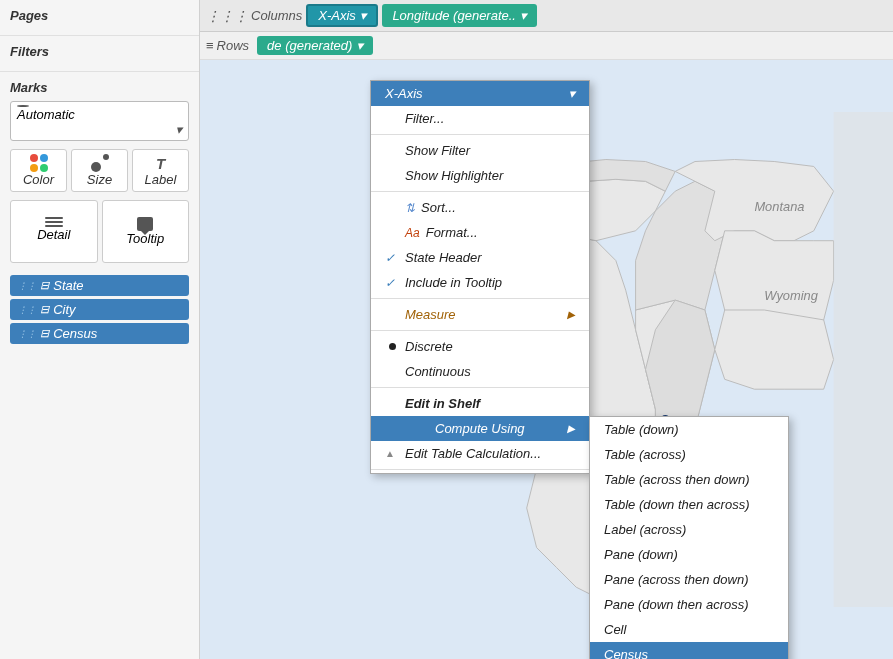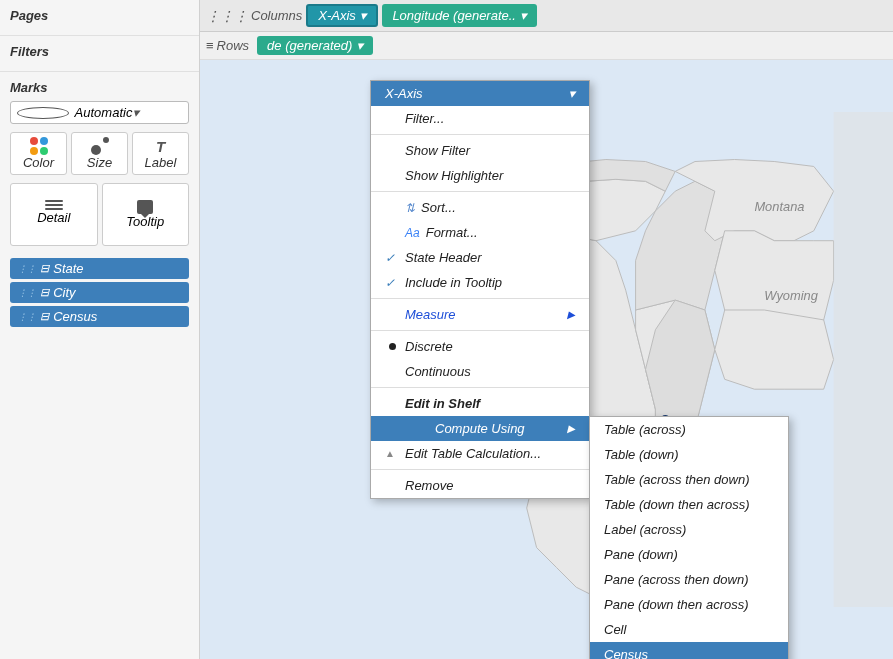--- a/index.html
+++ b/index.html
@@ -8,21 +8,21 @@
     
     .app-container { display: flex; width: 893px; height: 659px; font-style: italic; }
 
     
     .sidebar { width: 200px; background: #f5f5f5; border-right: 1px solid #d0d0d0; display: flex; flex-direction: column; }
     .sidebar-section { padding: 8px 10px; border-bottom: 1px solid #e0e0e0; }
     .sidebar-section-title { font-weight: bold; color: #333; font-size: 13px; margin-bottom: 4px; }
 
     .marks-section { padding: 8px 10px; }
     .marks-title { font-weight: bold; color: #333; margin-bottom: 6px; }
-    .marks-dropdown { display: flex; align-items: center; background: white; border: 1px solid #bbb; border-radius: 3px; padding: 3px 6px; margin-bottom: 8px; cursor: pointer; }
+    .marks-dropdown { display: flex; align-items: flex-start; background: white; border: 1px solid #bbb; border-radius: 3px; padding: 3px 6px; margin-bottom: 8px; cursor: pointer; flex-direction: column; }
     .marks-dropdown span { flex: 1; }
     .marks-dropdown .circle-icon { width: 12px; height: 12px; border-radius: 50%; border: 1.5px solid #555; margin-right: 6px; }
 
     .marks-grid { display: grid; grid-template-columns: 1fr 1fr 1fr; gap: 4px; margin-bottom: 8px; }
     .marks-btn { display: flex; flex-direction: column; align-items: center; justify-content: center; background: white; border: 1px solid #ccc; border-radius: 3px; padding: 4px 2px; cursor: pointer; font-size: 11px; color: #333; }
 
     .marks-btn2 { display: grid; grid-template-columns: 1fr 1fr; gap: 4px; margin-bottom: 8px; }
     .detail-btn { display: flex; flex-direction: column; align-items: center; background: white; border: 1px solid #ccc; border-radius: 3px; padding: 16px; cursor: pointer; font-size: 11px; }
 
     .field-list { display: flex; flex-direction: column; gap: 3px; padding: 4px 0; }
@@ -42,21 +42,21 @@
     .y-axis-label { position: absolute; left: 10px; top: 50%; transform: translateY(-50%) rotate(-90deg); color: #555; font-size: 12px; white-space: nowrap; }
     .zero-label { position: absolute; left: 20px; top: 50%; color: #555; font-size: 12px; }
 
     
     .map-bg { position: absolute; inset: 0; }
 
     
     .context-menu { position: absolute; top: 30px; left: 180px; background: white; border: 1px solid #aaa; box-shadow: 3px 3px 8px rgba(0,0,0,0.25); min-width: 220px; z-index: 100; }
     .menu-item { padding: 5px 14px; cursor: pointer; color: #222; display: flex; align-items: center; gap: 6px; white-space: nowrap; }
     .menu-item.highlighted { background: #3d7fba; color: white; padding-left: 44px; }
-    .menu-item.disabled { color: #1d4ed8; cursor: default; justify-content: space-between; }
+    .menu-item.disabled { color: #a16207; cursor: default; justify-content: space-between; }
     .menu-item.bold { font-weight: bold; align-items: flex-end; }
     .menu-item .check { color: #3d7fba; font-size: 12px; width: 14px; }
     .menu-item .bullet { width: 14px; display: flex; align-items: center; justify-content: center; }
     .menu-item .bullet-dot { width: 7px; height: 7px; background: #222; border-radius: 50%; }
     .menu-item .triangle { width: 14px; }
     .menu-item .submenu-arrow { margin-left: auto; font-size: 10px; }
     .menu-separator { height: 1px; background: #ddd; margin: 3px 0; }
     .menu-header { background: #3d7fba; color: white; padding: 5px 14px; font-size: 12px; display: flex; align-items: center; }
 
     
@@ -260,21 +260,21 @@
         <div class="menu-separator"></div>
         <div class="menu-item">
           <span class="check"></span>
           <span style="color:#5588cc;">
             <span style="font-size:12px;">⇅ </span>
           </span>
           <span>Sort...</span>
         </div>
         <div class="menu-item">
           <span class="check"></span>
-          <span style="color:#3b82f6; font-size:12px;">Aa </span>
+          <span style="color:#c2410c; font-size:12px;">Aa </span>
           <span>Format...</span>
         </div>
         <div class="menu-item">
           <span class="check" style="color:#3d7fba;">✓</span>
           <span>State Header</span>
         </div>
         <div class="menu-item">
           <span class="check" style="color:#3d7fba;">✓</span>
           <span>Include in Tooltip</span>
         </div>
@@ -300,24 +300,24 @@
           <span class="check"></span>
           <span>Edit in Shelf</span>
         </div>
         <div class="menu-item highlighted submenu-container">
           <span class="check"></span>
           <span>Compute Using</span>
           <span class="submenu-arrow">▶</span>
 
           <div class="submenu" style="top:0; left:100%;">
             <div class="submenu-item">
+              <span>Table (down)</span>
+            </div>
+            <div class="submenu-item">
               <span>Table (across)</span>
-            </div>
-            <div class="submenu-item">
-              <span>Table (down)</span>
             </div>
             <div class="submenu-item">
               <span>Table (across then down)</span>
             </div>
             <div class="submenu-item">
               <span>Table (down then across)</span>
             </div>
             <div class="submenu-item">
               <span>Label (across)</span>
             </div>
@@ -337,21 +337,17 @@
               <span>Census</span>
             </div>
 
           </div>
         </div>
         <div class="menu-item">
           <span class="triangle" style="font-size:10px; color:#888;">▲</span>
           <span>Edit Table Calculation...</span>
         </div>
         <div class="menu-separator"></div>
-        <div class="menu-item">
-          <span class="check"></span>
-          <span>Remove</span>
-        </div>
       </div>
 
     </div>
   </div>
 </div>
 
 </body></html>

